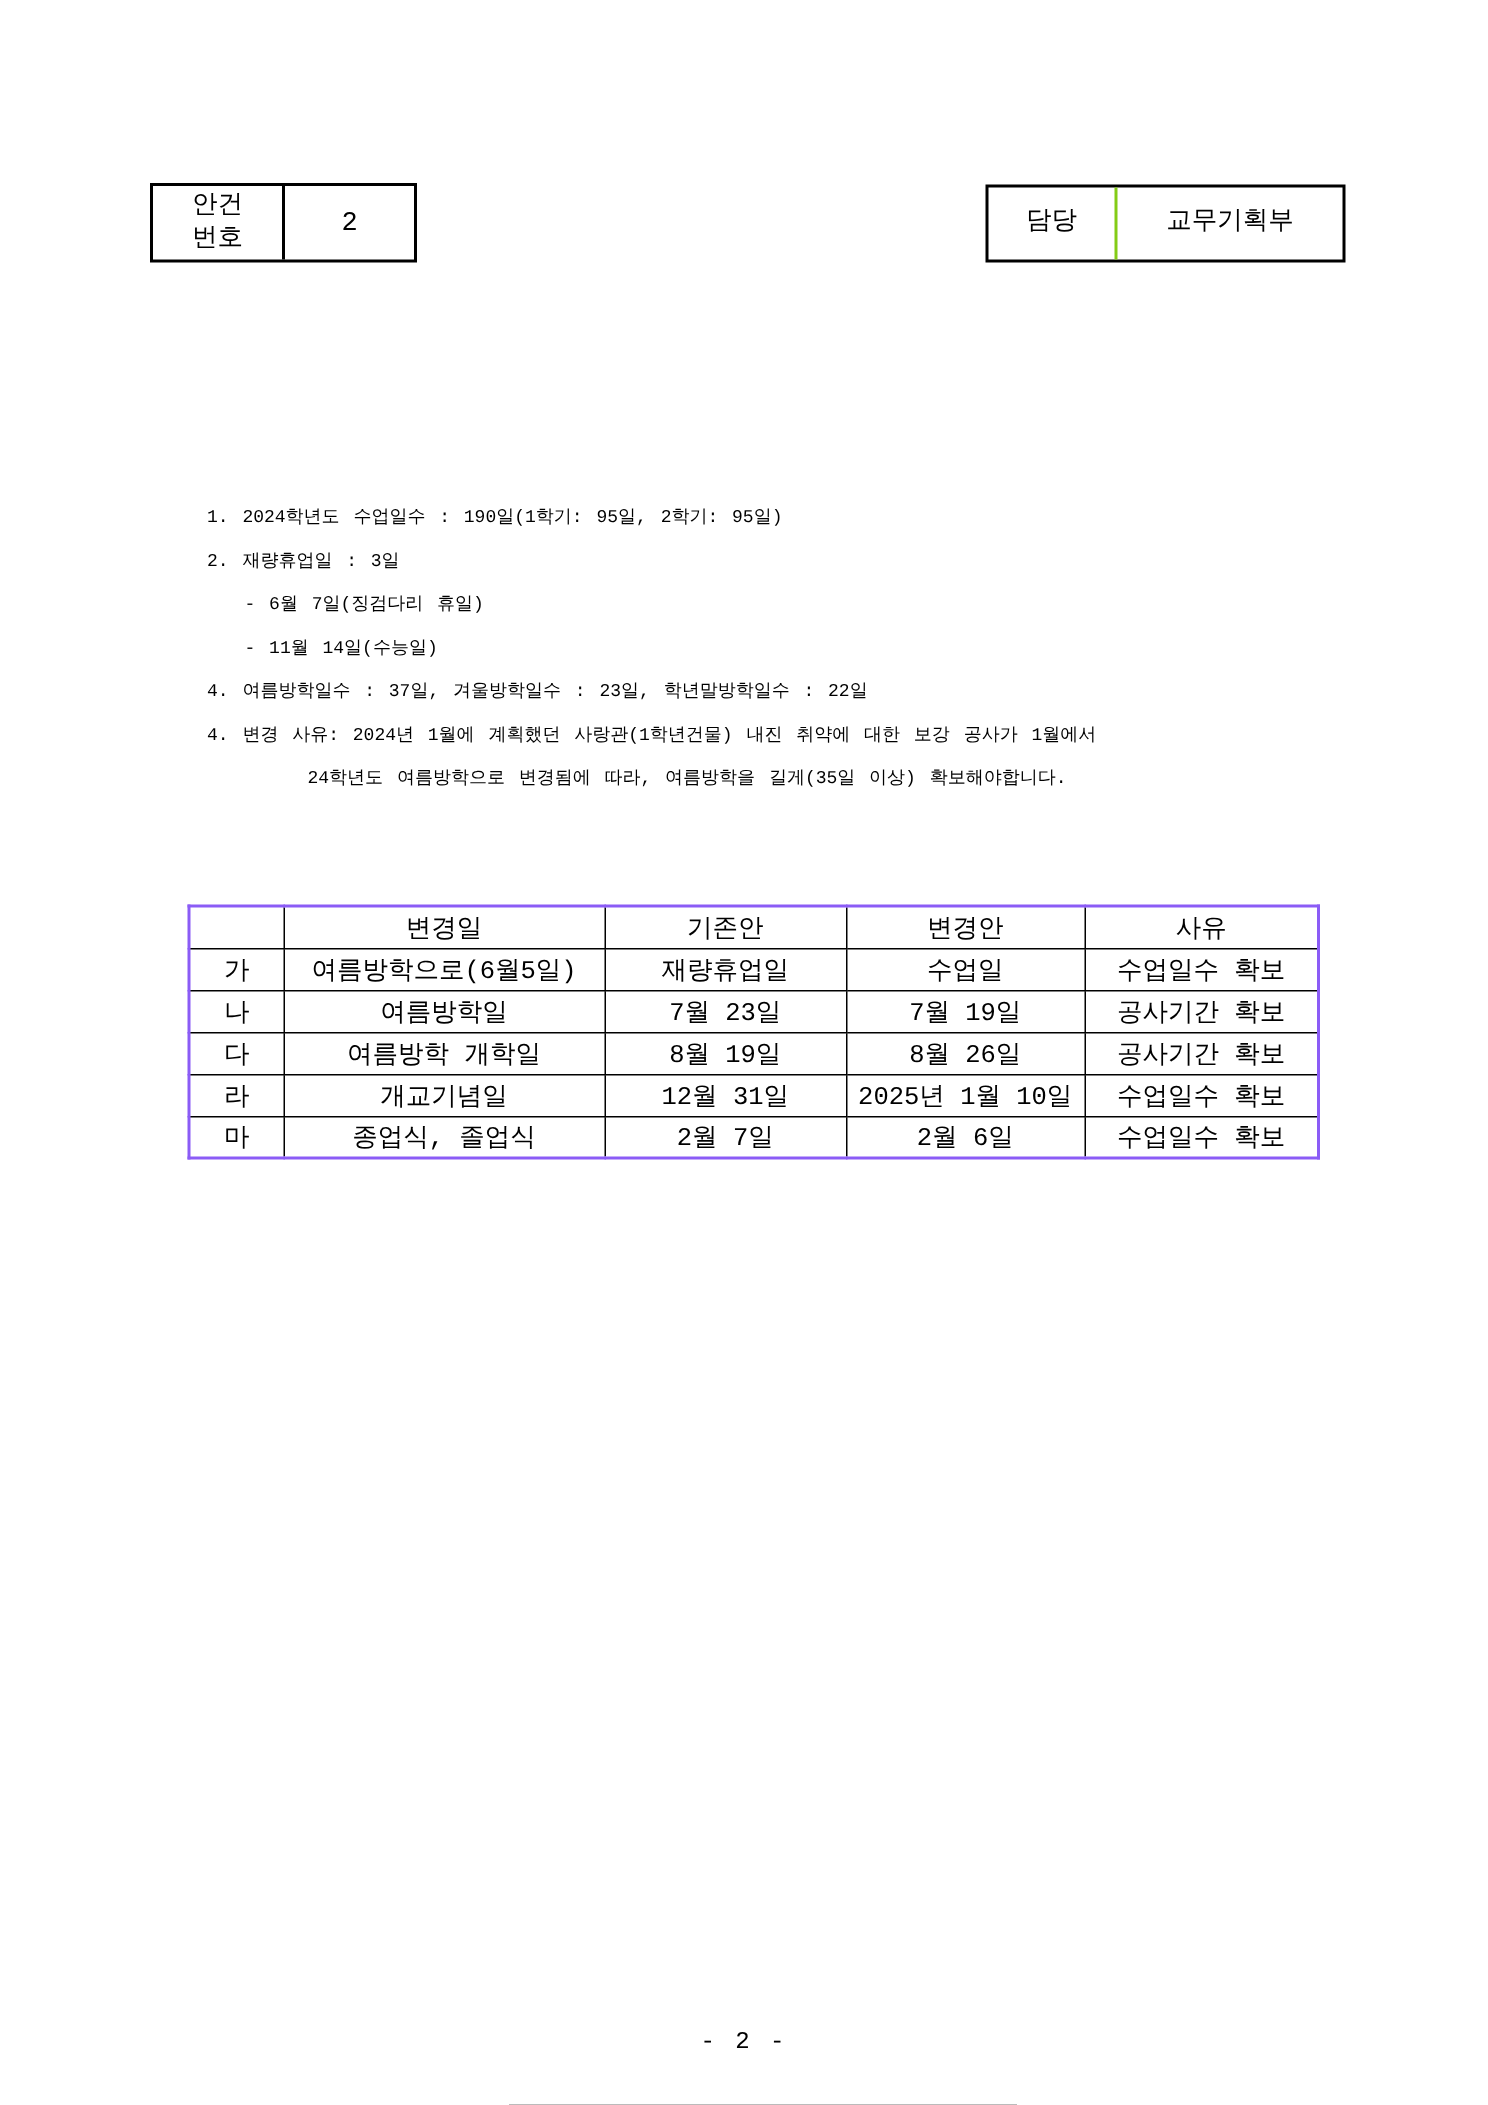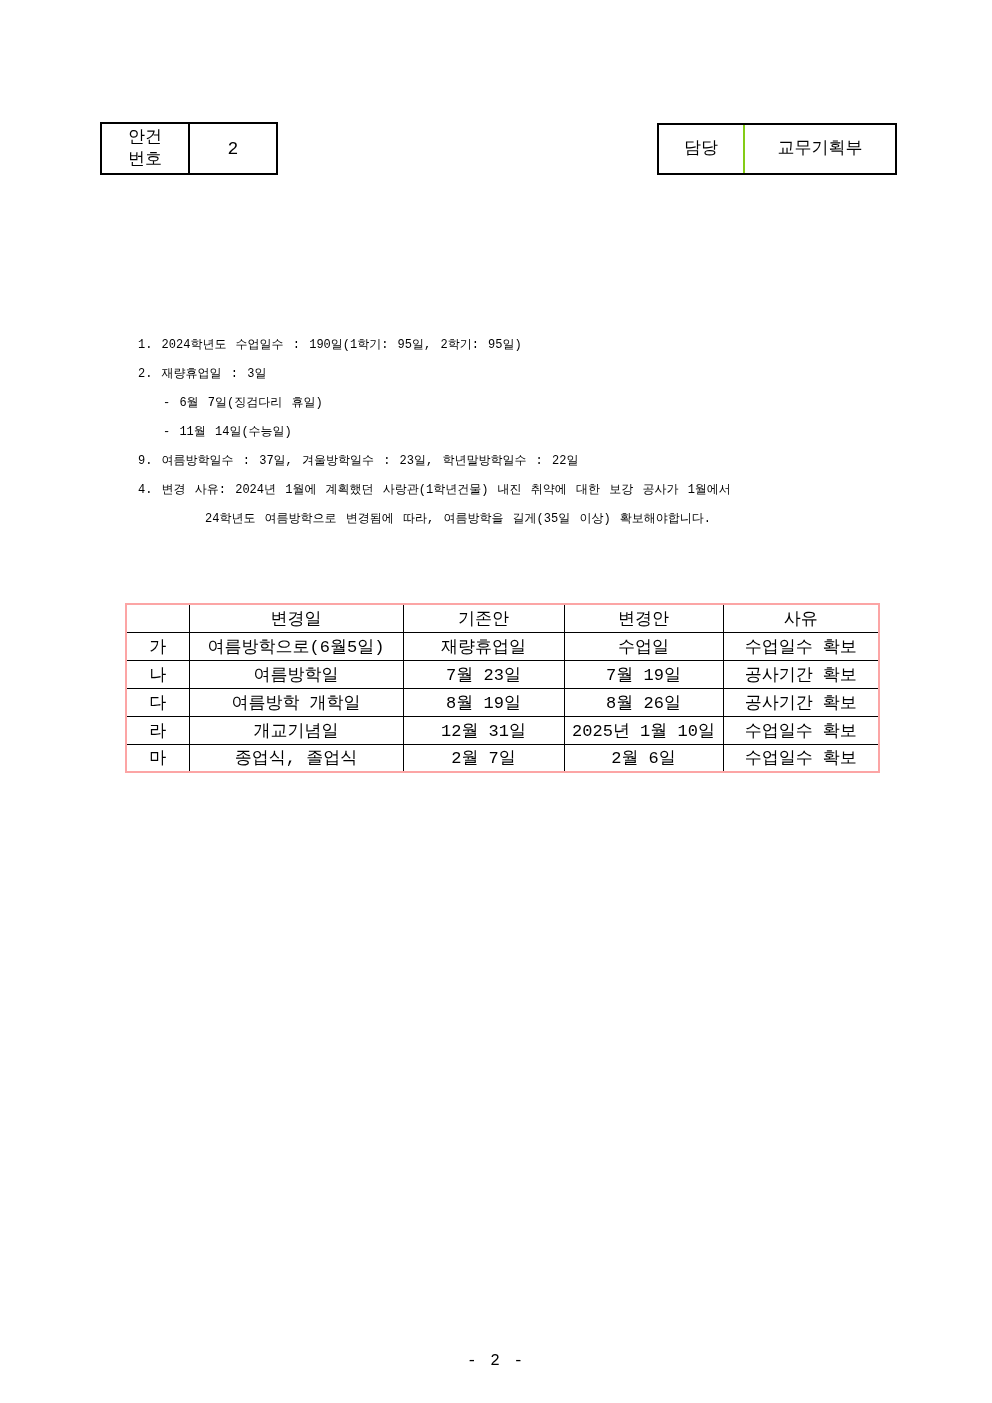--- a/index.html
+++ b/index.html
@@ -56,21 +56,21 @@
   }
   .body-line { height: 29px; }
   .indent-1 { padding-left: 25px; }
   .indent-2 { padding-left: 67px; }
 
   
   .change-table {
     position: absolute;
     left: 125px; top: 603px;
     border-collapse: collapse;
-    border: 2px solid #fca5a5;
+    border: 2px solid #8b5cf6;
     table-layout: fixed;
     width: 753px;
     font-size: 17px;
   }
   .change-table td, .change-table th {
     border: 1px solid #000;
     height: 28px;
     text-align: center;
     vertical-align: middle;
     font-weight: normal;
@@ -109,21 +109,21 @@
     <div class="cell cell-label">담당</div>
     <div class="cell cell-value">교무기획부</div>
   </div>
 
 
   <div class="body-text">
     <div class="body-line">1. 2024학년도 수업일수 : 190일(1학기: 95일, 2학기: 95일)</div>
     <div class="body-line">2. 재량휴업일 : 3일</div>
     <div class="body-line indent-1">- 6월 7일(징검다리 휴일)</div>
     <div class="body-line indent-1">- 11월 14일(수능일)</div>
-    <div class="body-line">9. 여름방학일수 : 37일, 겨울방학일수 : 23일, 학년말방학일수 : 22일</div>
+    <div class="body-line">4. 여름방학일수 : 37일, 겨울방학일수 : 23일, 학년말방학일수 : 22일</div>
     <div class="body-line">4. 변경 사유: 2024년 1월에 계획했던 사랑관(1학년건물) 내진 취약에 대한 보강 공사가 1월에서</div>
     <div class="body-line indent-2">24학년도 여름방학으로 변경됨에 따라, 여름방학을 길게(35일 이상) 확보해야합니다.</div>
   </div>
 
   <table class="change-table">
     <tbody>
       <tr>
         <th class="col-0"></th>
         <th class="col-1">변경일</th>
         <th class="col-2">기존안</th>

